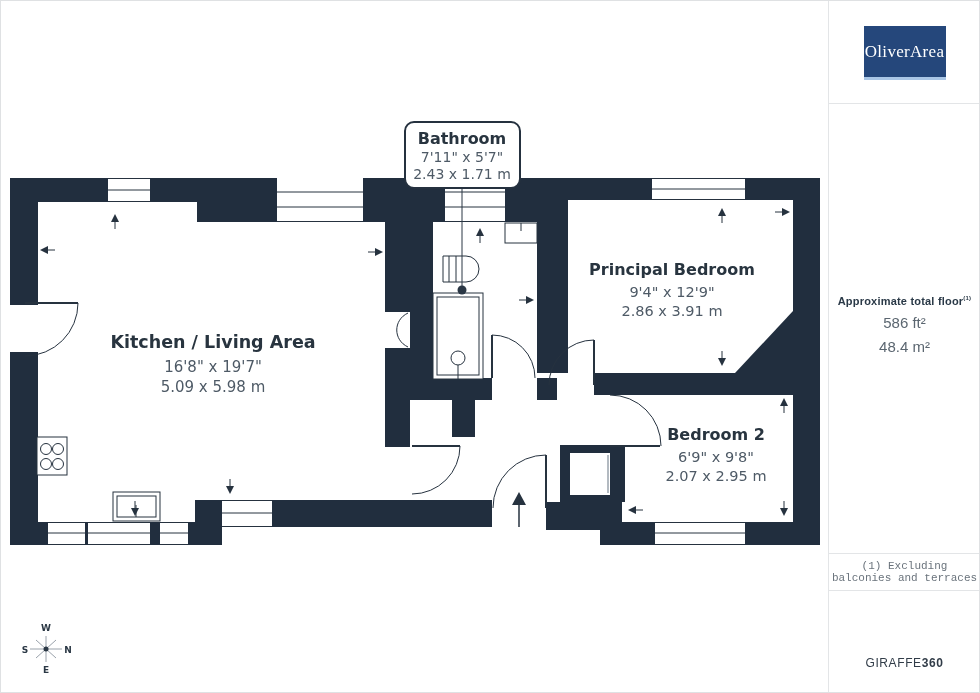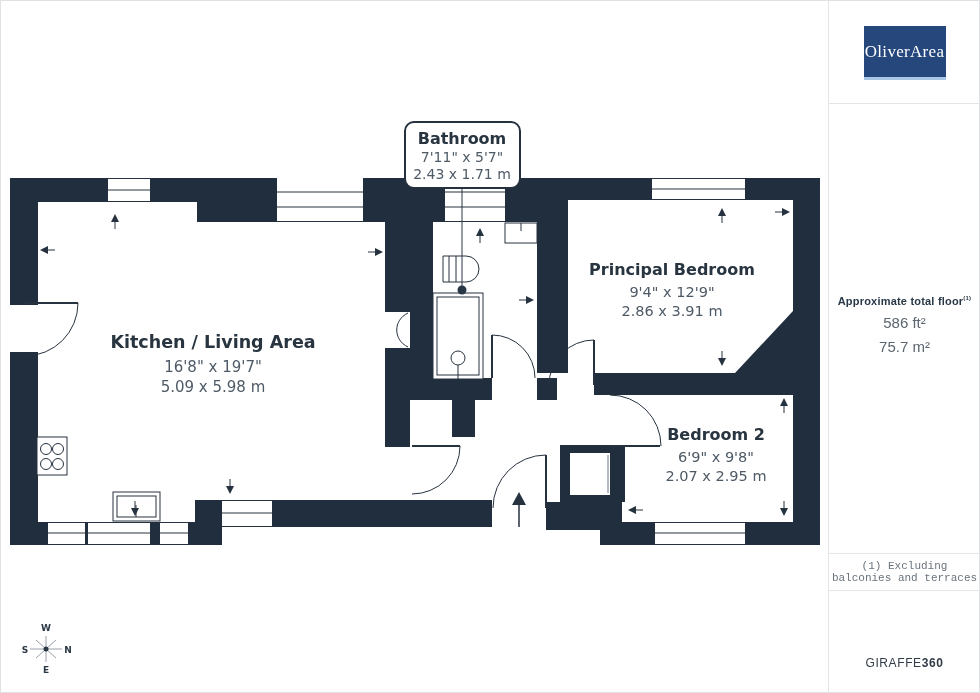--- a/index.html
+++ b/index.html
@@ -290,21 +290,21 @@
 <div class="panel">
   <div class="logo" style="background:#25477b;">
     <span>Oliver</span>
     <span>Area</span>
   </div>
   <div class="divider" style="top:103px;"></div>
 
   <div class="area-block">
     <div class="area-title"><span>Approximate total floor</span><sup>(1)</sup></div>
     <div class="area-val">586 ft²</div>
-    <div class="area-val">75.7 m²</div>
+    <div class="area-val">48.4 m²</div>
   </div>
 
   <div class="divider" style="top:553px;"></div>
   <div class="footnote">(1) Excluding balconies and terraces</div>
   <div class="divider" style="top:590px;"></div>
 
 
   <div class="credit">
     <span>GIRAFFE</span><b>360</b>
   </div>

